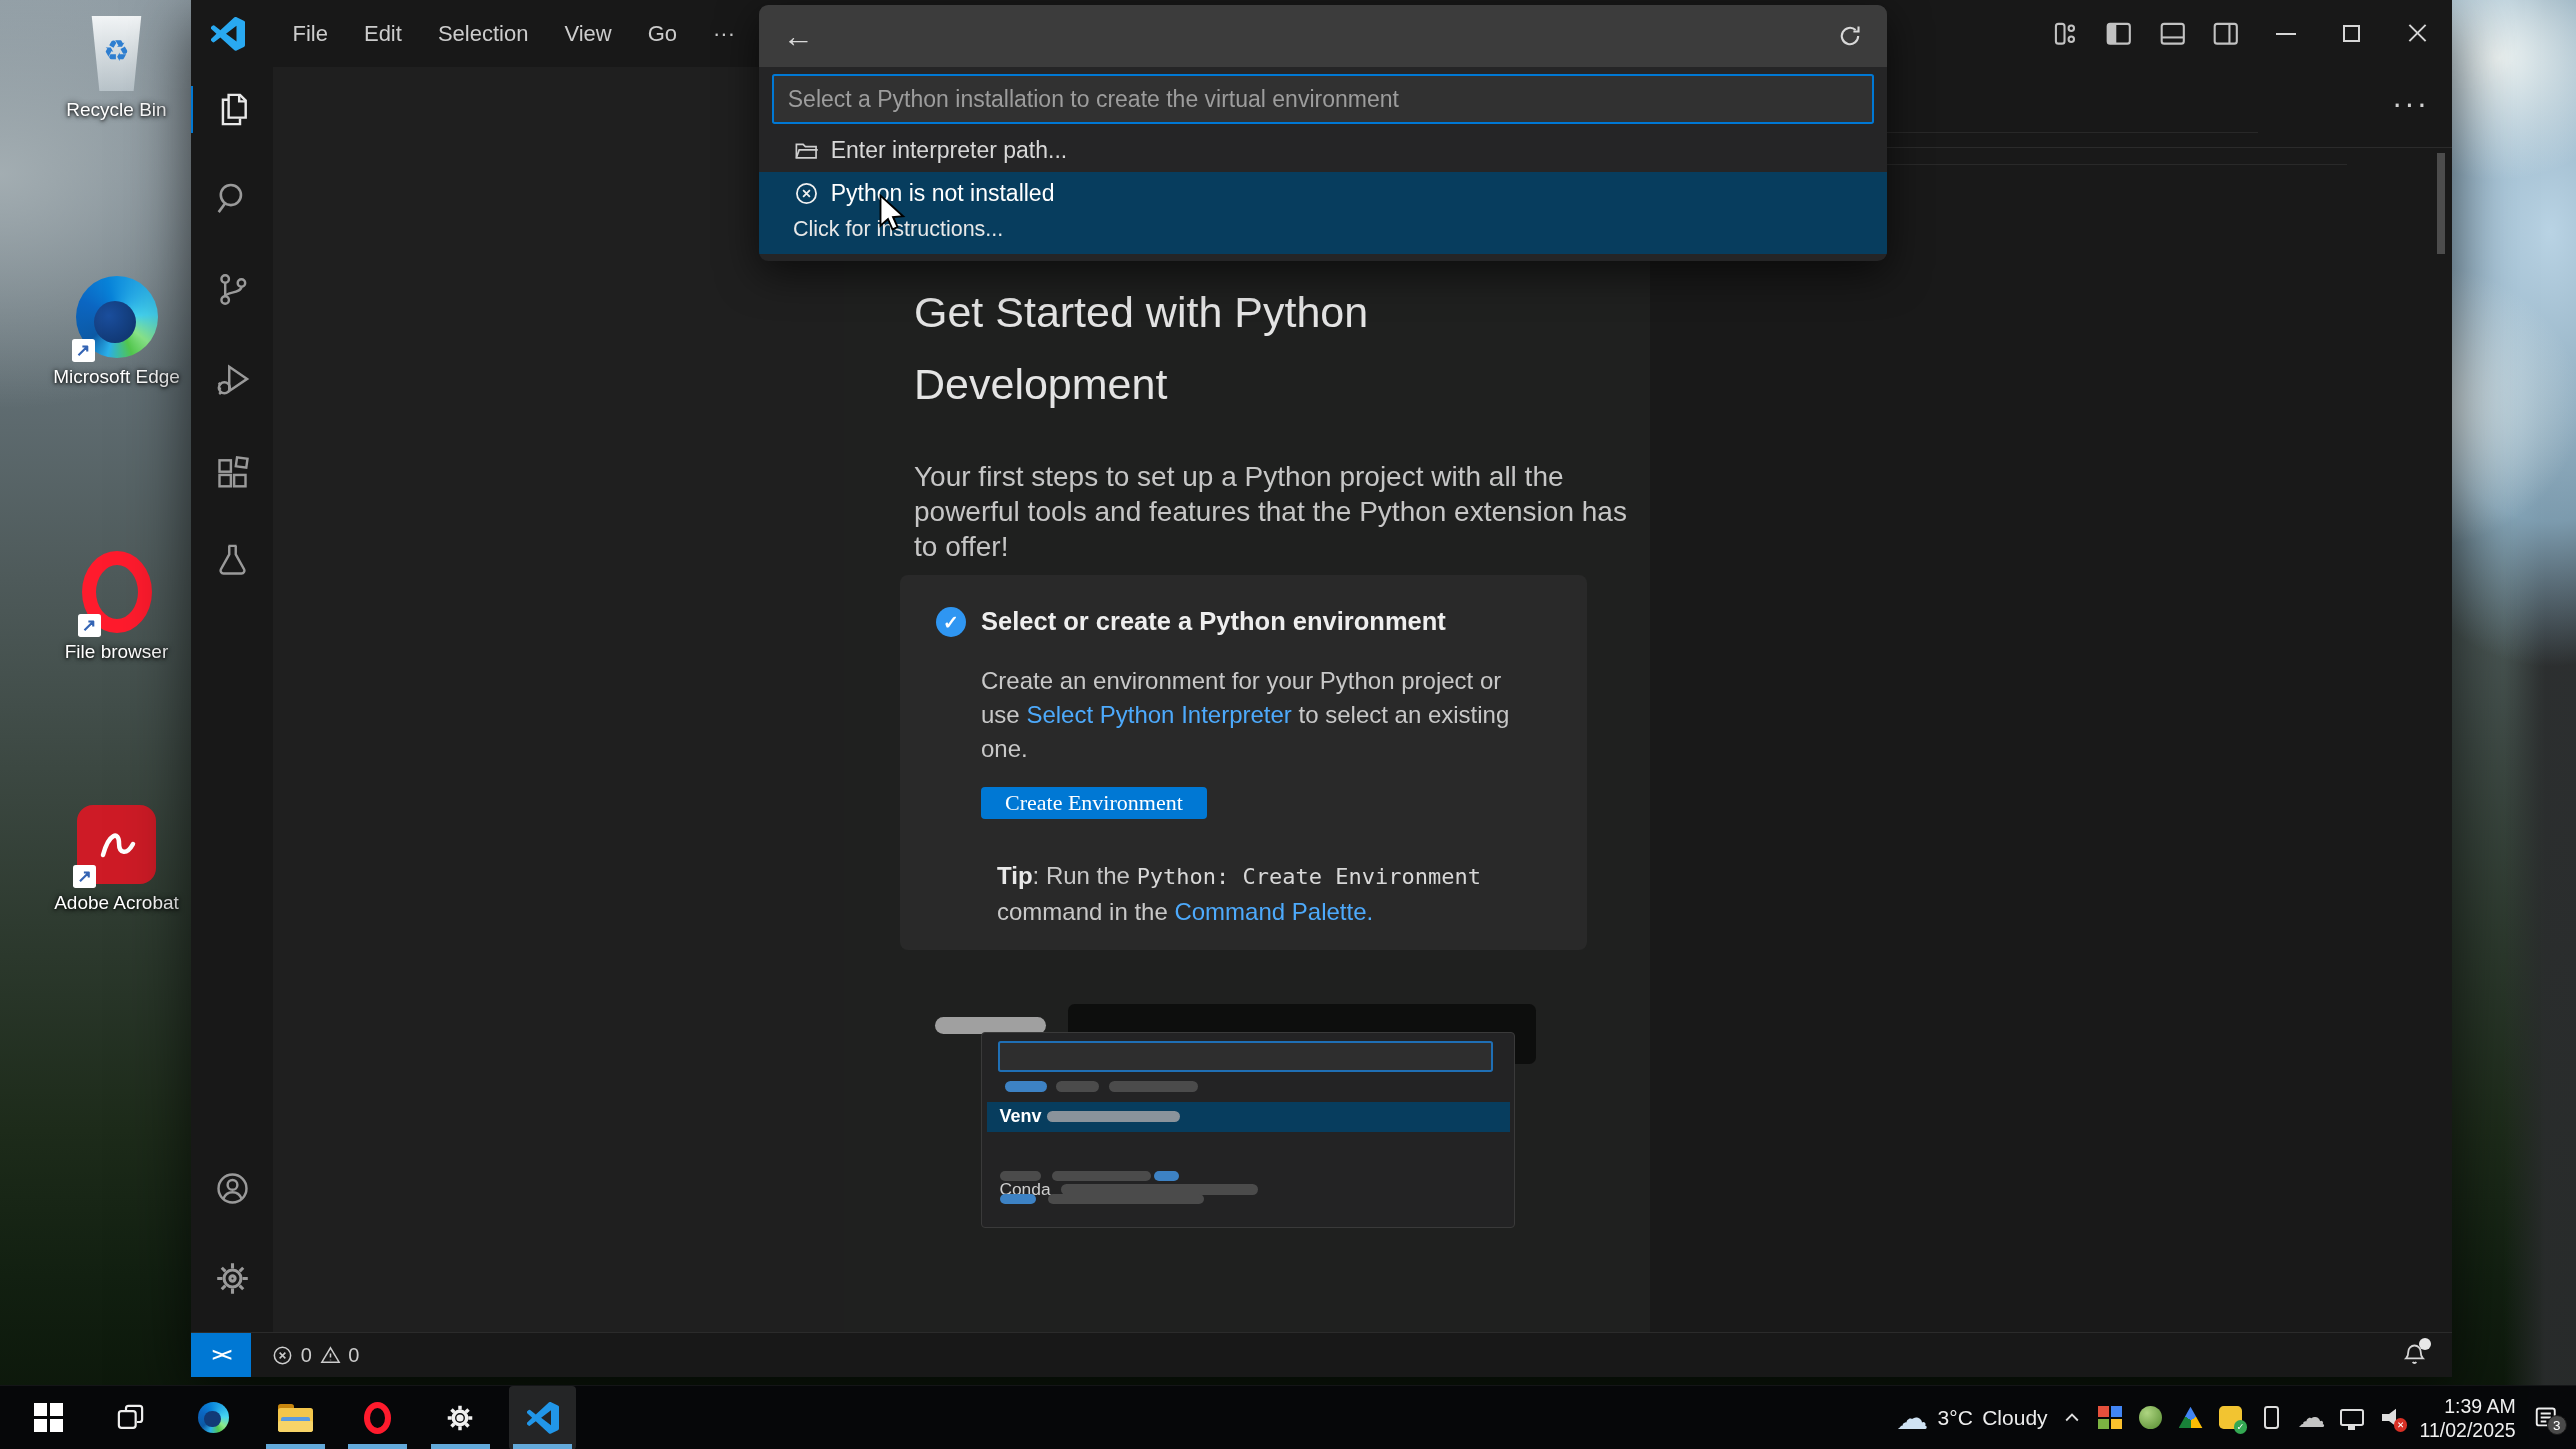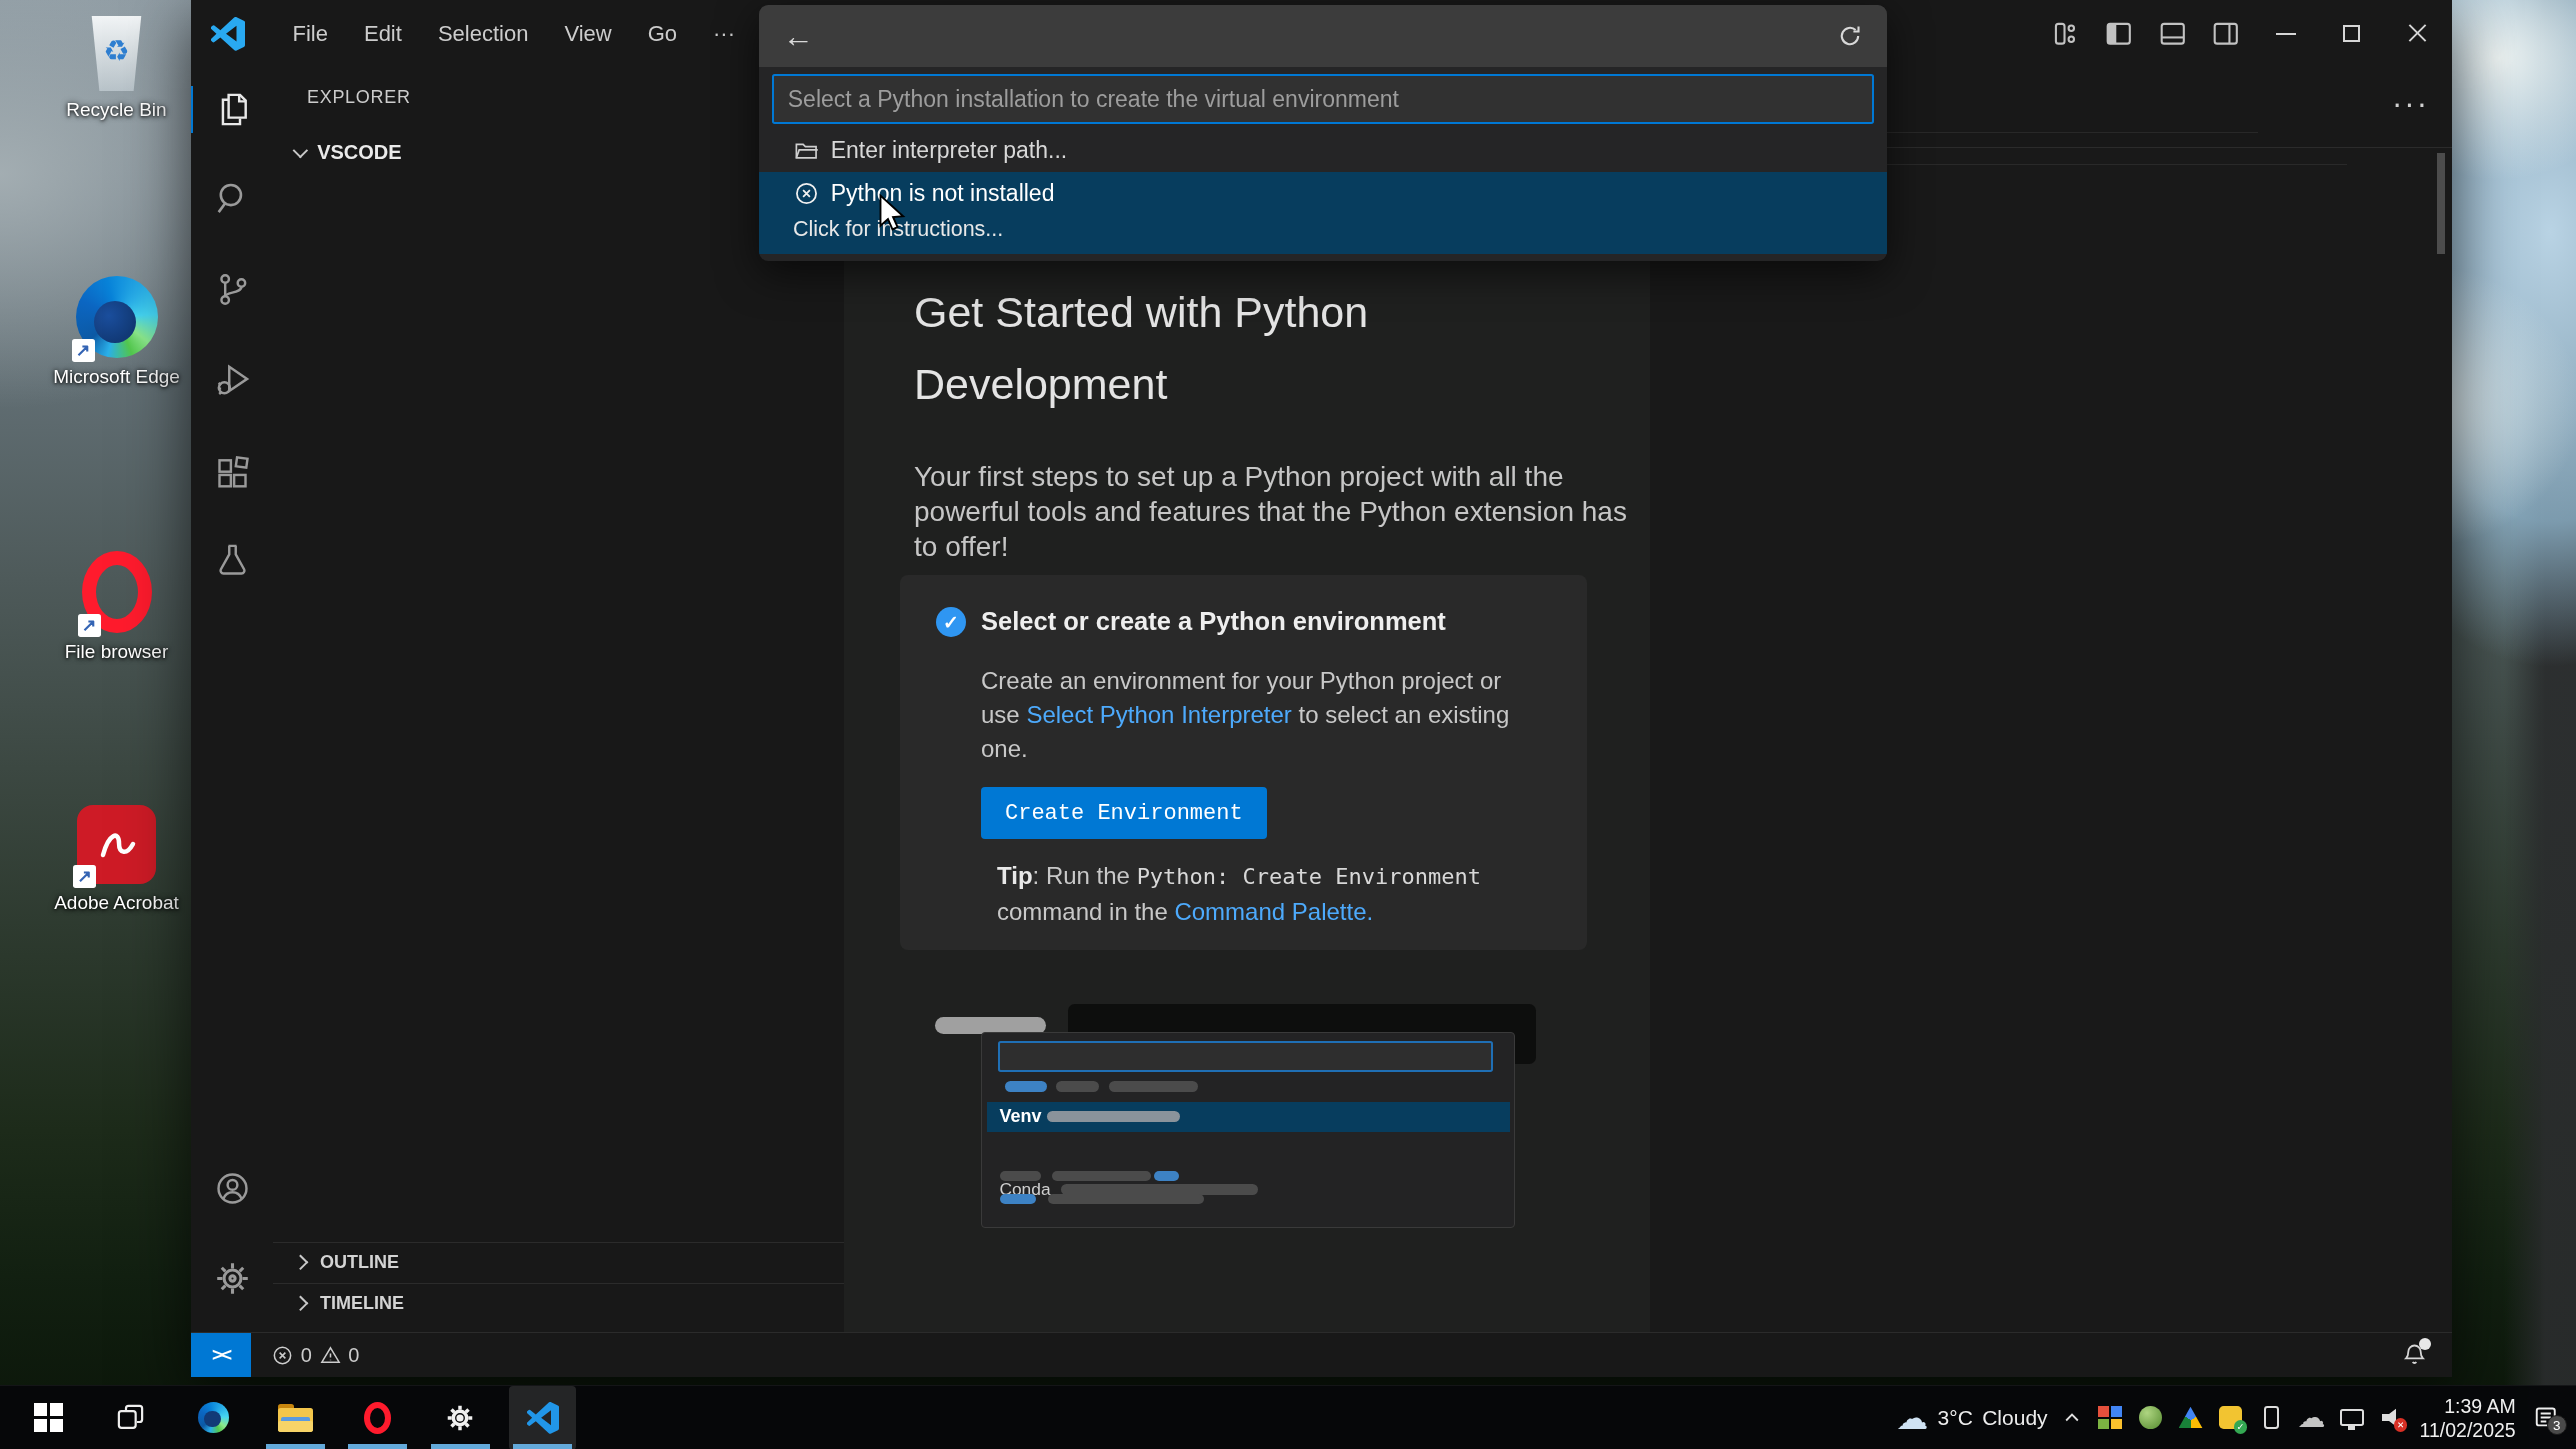--- a/index.html
+++ b/index.html
@@ -77,22 +77,22 @@
 
   .wk-heading { position:absolute; left:70px; top:209px; font-size:43px; line-height:72px; color:#e4e4e4; font-weight:400; }
   .wk-intro { position:absolute; left:70px; top:392px; font-size:28px; line-height:35px; color:#c6c6c6; }
 
   .step-card { position:absolute; left:56px; top:508px; width:687px; height:375px; background:#292929; border-radius:8px; }
   .step-check { position:absolute; left:36px; top:32px; width:30px; height:30px; border-radius:50%; background:#2f96f2; color:#fff;
     display:flex; align-items:center; justify-content:center; font-size:19px; font-weight:bold; }
   .step-title { position:absolute; left:81px; top:32px; font-size:25.5px; font-weight:bold; color:#eeeeee; }
   .step-body { position:absolute; left:81px; top:89px; width:537px; font-size:24px; line-height:34px; color:#c8c8c8; }
   .lnk { color:#4daafc; cursor:pointer; }
-  .step-btn { position:absolute; left:81px; top:212px; height:52px; padding:0 24px; background:#0078d4; border:none; border-radius:4px;
-    color:#ffffff; font-size:22px; font-family:Liberation Mono, monospace; display:flex; align-items:center; }
+  .step-btn { position:absolute; left:81px; top:212px; height:32px; padding:0 24px; background:#0078d4; border:none; border-radius:4px;
+    color:#ffffff; font-size:22px; font-family:Liberation Serif, serif; display:flex; align-items:center; }
   .step-tip { position:absolute; left:97px; top:283px; width:577px; font-size:24px; line-height:35px; color:#c8c8c8; }
   .tip-bold { font-weight:bold; color:#e8e8e8; }
   .code { font-family:"DejaVu Sans Mono", monospace; font-size:22px; color:#d8d8d8; }
 
   .illus { position:absolute; left:0; top:926px; width:806px; height:258px; }
   .il-pill { position:absolute; left:91px; top:24px; width:111px; height:17.4px; border-radius:8.7px; background:#a0a0a0; }
   .il-back { position:absolute; left:224px; top:11.4px; width:468px; height:60px; border-radius:6.7px; background:#0d0e0d; }
   .il-panel { position:absolute; left:137px; top:39px; width:534px; height:196px; background:#232324; border:1.3px solid #3a3a3a; border-radius:4px; }
   .il-input { position:absolute; left:16px; top:8px; width:495px; height:31px; background:#2e2e2e; border:2px solid #1f6fb5; border-radius:2.7px; }
   .bar { position:absolute; border-radius:6px; }
@@ -315,35 +315,20 @@
       </div>
       <div class="ab-icon" style="top:1188px;">
         <svg viewBox="0 0 24 24" fill="none" stroke="currentColor" stroke-width="1.9">
           <circle cx="12" cy="12" r="5.2"></circle>
             <circle cx="12" cy="12" r="1.6"></circle>
           <path d="M12 2.6v3.2M12 18.2v3.2M2.6 12h3.2M18.2 12h3.2M5.4 5.4l2.2 2.2M16.4 16.4l2.2 2.2M18.6 5.4l-2.2 2.2M7.6 16.4l-2.2 2.2"></path>
         </svg>
       </div>
     </div>
 
-    <div class="sidebar">
-      <div class="sb-title">EXPLORER</div>
-      <div class="sb-folder">
-        <span class="chev down"></span>
-        <span class="sb-folder-label">VSCODE</span>
-      </div>
-      <div class="sb-section" style="top:1175px;">
-        <span class="chev right"></span>
-        <span class="sb-sec-label">OUTLINE</span>
-      </div>
-      <div class="sb-section" style="top:1216px;">
-        <span class="chev right"></span>
-        <span class="sb-sec-label">TIMELINE</span>
-      </div>
-    </div>
 
     <div class="editor">
       <div class="tabstrip"></div>
       <div class="right-col"></div>
       <div class="faint-line" style="left:881px; top:65px; width:533px;"></div>
       <div class="faint-line" style="left:884px; top:97px; width:619px;"></div>
       <div class="more-actions">···</div>
       <div class="ed-scrollbar"></div>
 
       <div class="wk-heading">

